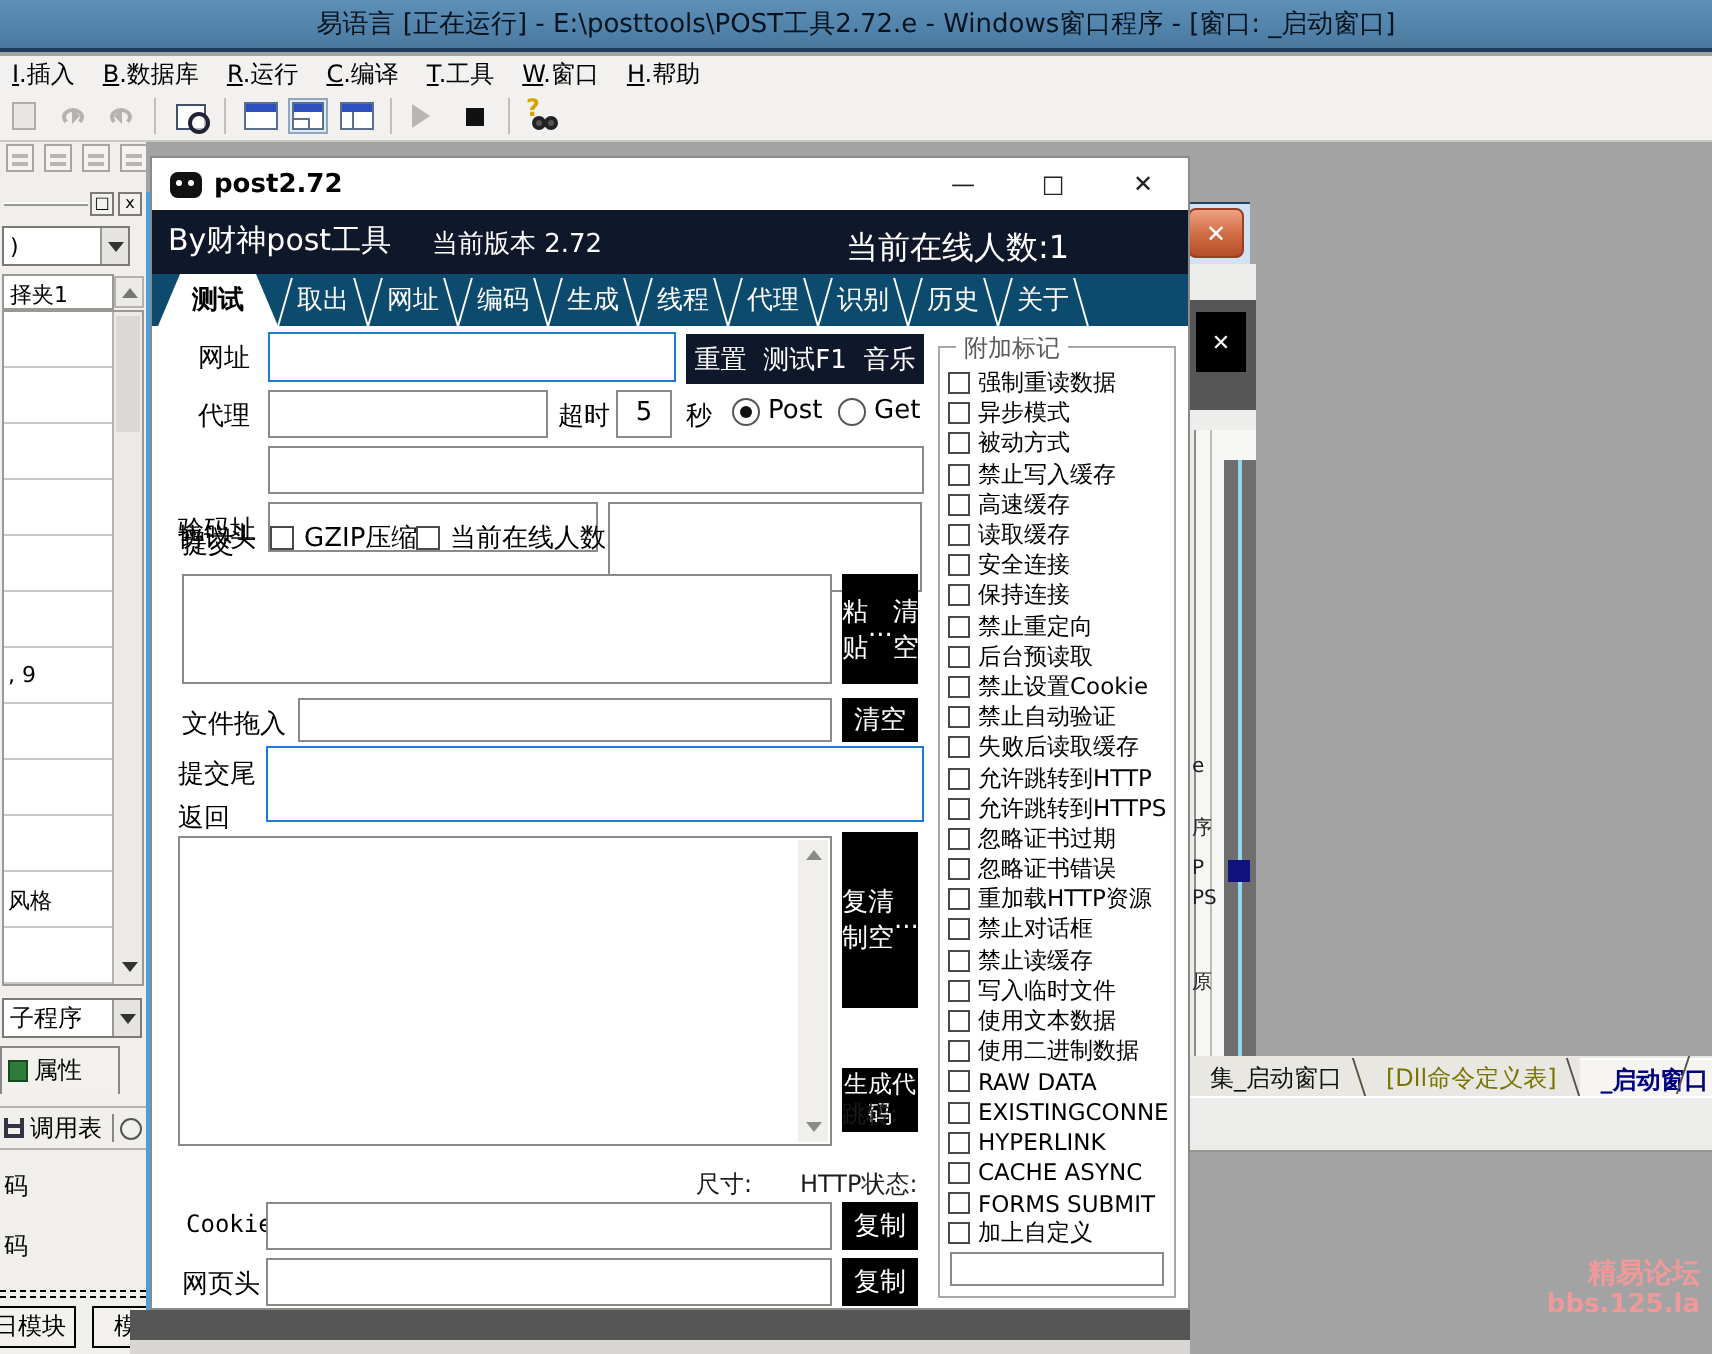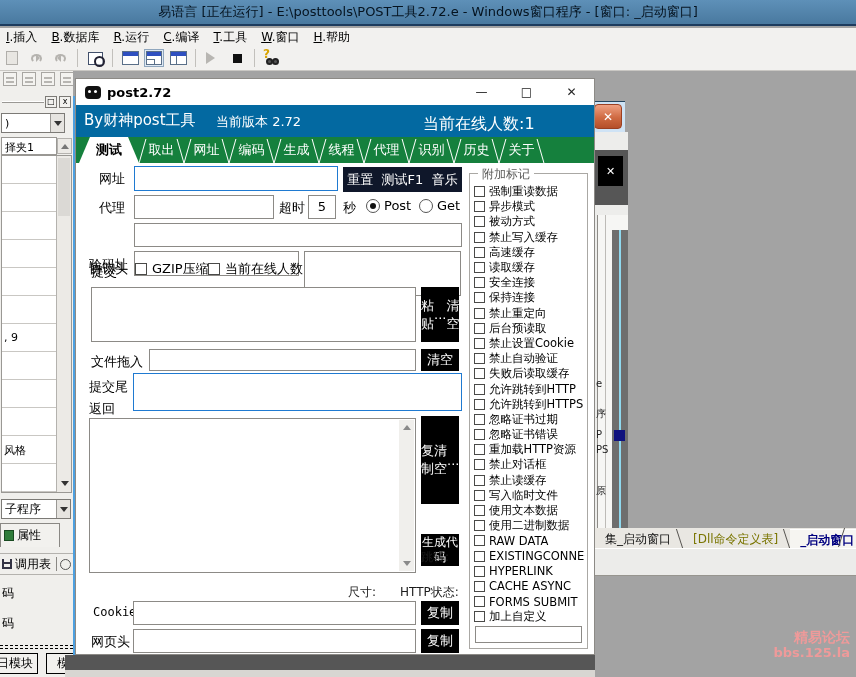--- a/index.html
+++ b/index.html
@@ -105,25 +105,25 @@
   .under-light { position:absolute; left:65px; top:670px; width:530px; height:7px; background:#d8d6d2; }
 
   
   .dlg { position:absolute; left:75px; top:78px; width:520px; height:577px; background:#fff; border:1px solid #8c8a86; }
   .dlg-title { position:absolute; left:0; top:0; right:0; height:26px; background:#fff; display:flex; align-items:center; }
   .app-icon { width:16px; height:13px; background:#111; border-radius:4px; margin:0 6px 0 9px; position:relative; }
   .app-icon::after { content:""; position:absolute; left:3px; top:4px; width:3px; height:3px; background:#fff; border-radius:50%; box-shadow:6px 0 0 #fff; }
   .dlg-title-text { font-weight:bold; font-size:13px; }
   .dlg-ctrls { position:absolute; right:0; top:0; height:26px; display:flex; }
   .dlg-ctrl { width:45px; height:26px; display:flex; align-items:center; justify-content:center; font-size:12px; color:#222; }
-  .dlg-header { position:absolute; left:0; top:26px; right:0; height:32px; background:#0369a1; color:#fff; }
+  .dlg-header { position:absolute; left:0; top:26px; right:0; height:32px; background:#0f172a; color:#fff; }
   .hdr-brand { position:absolute; left:8px; top:6px; font-size:15px; }
   .hdr-version { position:absolute; left:140px; top:8px; font-size:13px; }
   .hdr-online { position:absolute; left:347px; top:9px; font-size:16px; }
-  .dlg-tabs { position:absolute; left:0; top:58px; right:0; height:26px; background:#15803d; display:flex; padding-left:3px; }
+  .dlg-tabs { position:absolute; left:0; top:58px; right:0; height:26px; background:#0c4a6e; display:flex; padding-left:3px; }
   .dtab { position:relative; height:26px; min-width:45px; display:flex; align-items:center; justify-content:center; color:#fff; font-size:13px; }
   .dtab::before { content:""; position:absolute; left:3px; top:2px; bottom:0; width:1px; background:#fff; transform:skewX(-16deg); }
   .dtab::after { content:""; position:absolute; right:3px; top:2px; bottom:0; width:1px; background:#fff; transform:skewX(16deg); }
   .dtab.active { background:#fff; color:#000; font-weight:bold; min-width:60px; clip-path:polygon(11px 0, calc(100% - 11px) 0, 100% 100%, 0 100%); }
   .dtab.active::before, .dtab.active::after { display:none; }
 
   .dlg-body { position:absolute; left:0; top:84px; right:0; bottom:0; background:#fff; }
   .lbl { position:absolute; font-size:13px; white-space:nowrap; }
   .inp { position:absolute; background:#fff; border:1px solid #8c8a86; }
   .inp.focused { border:1px solid #1f7ad1; }

